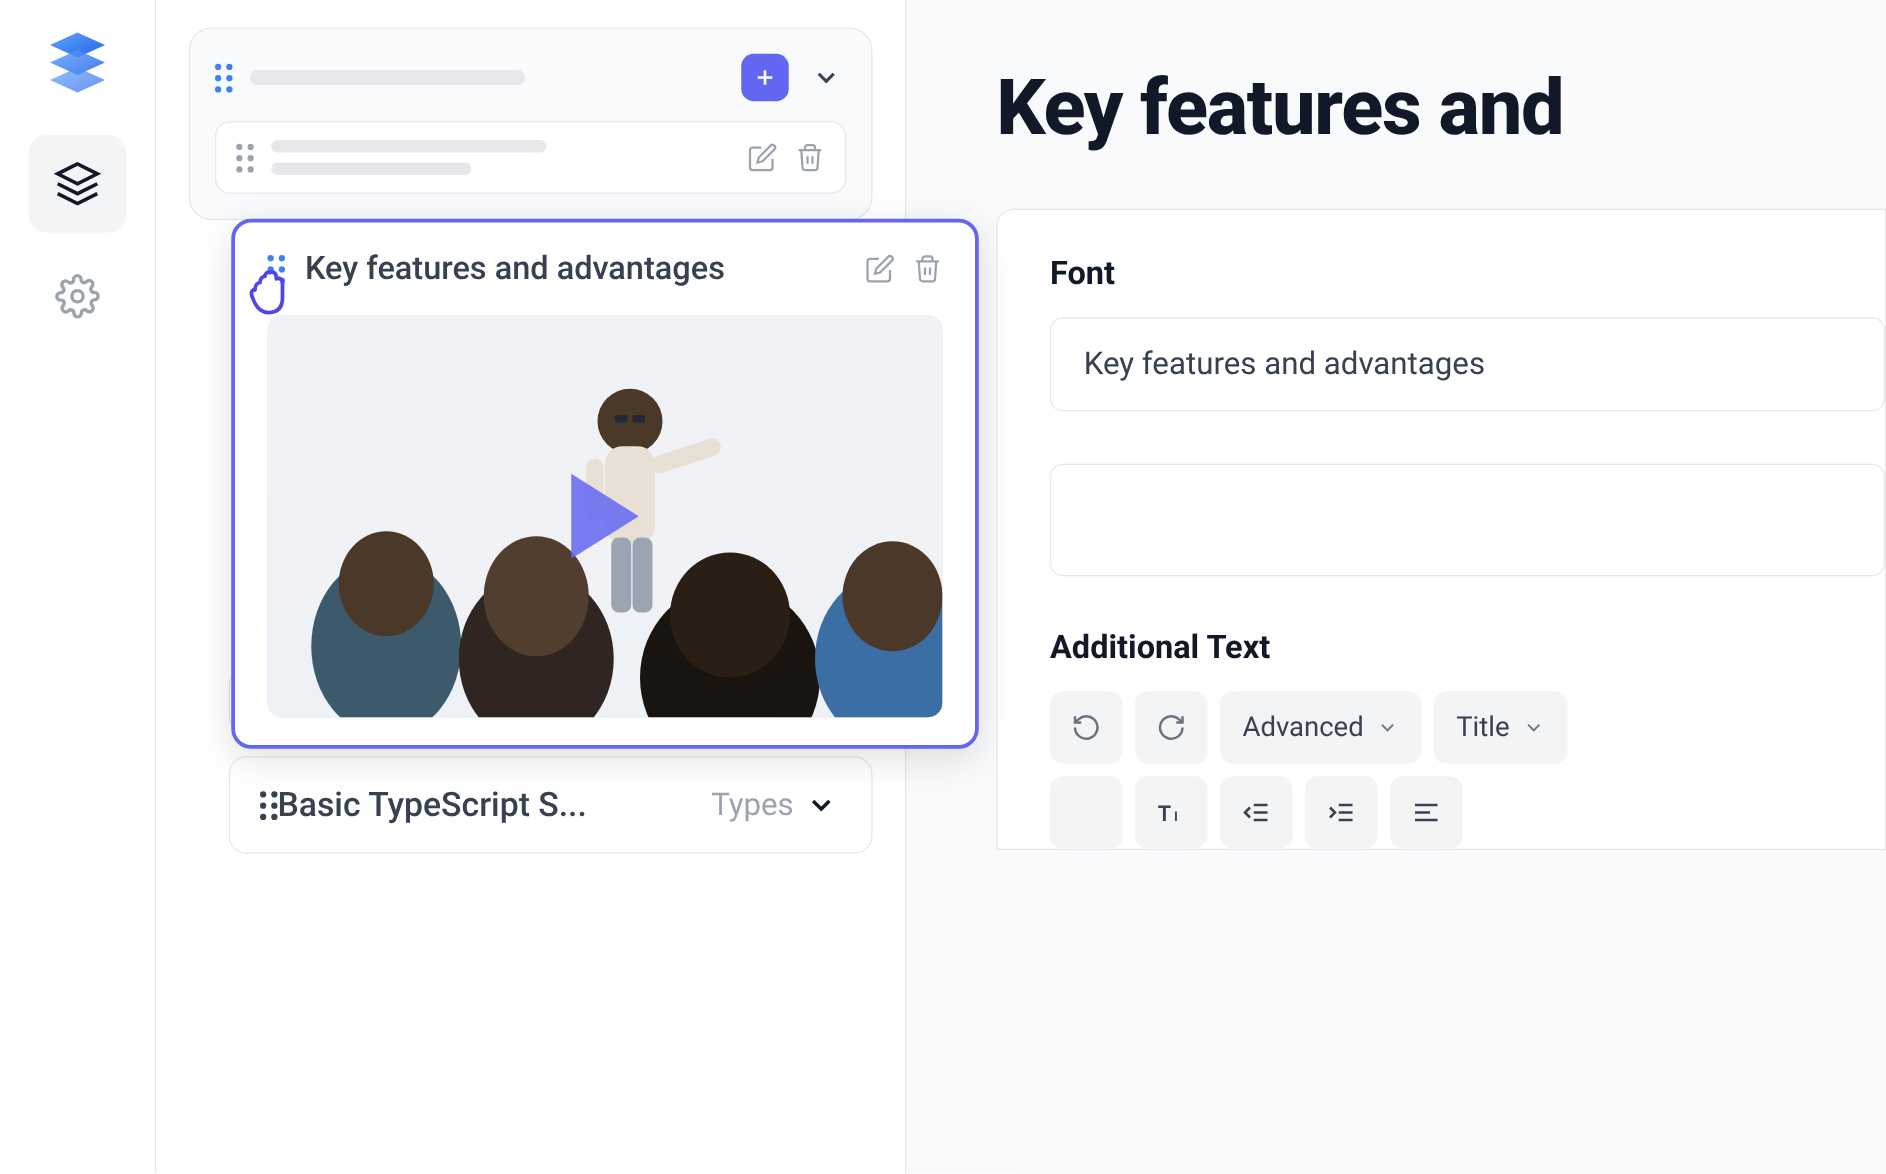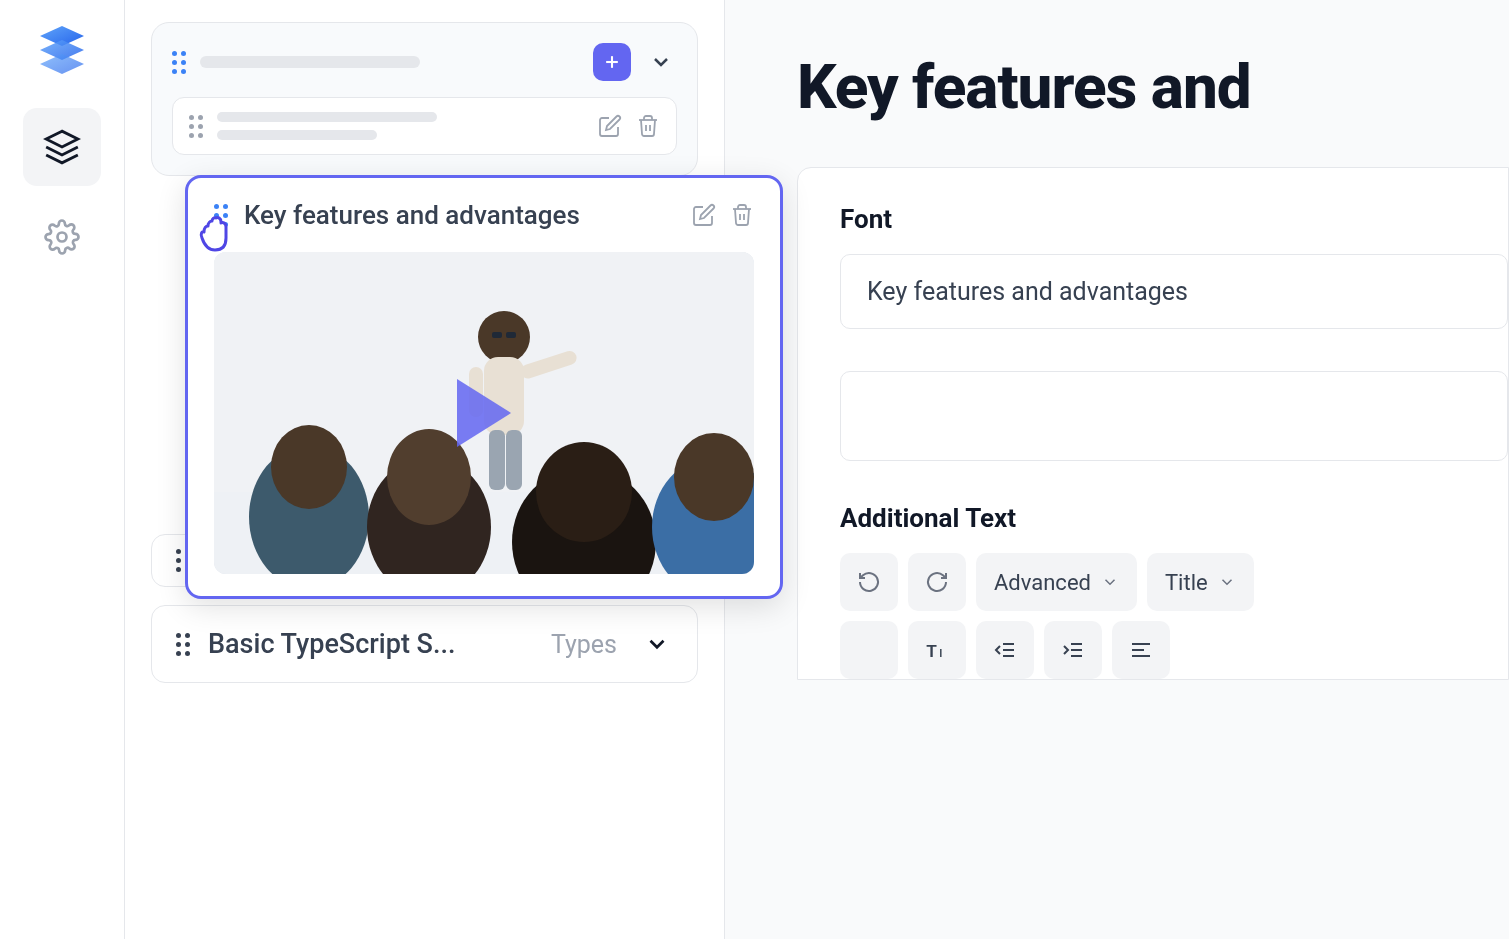--- a/index.html
+++ b/index.html
@@ -232,22 +232,22 @@
       cursor: pointer;
     }
     
     .section-row {
       background: #fff;
       border: 1px solid #e5e7eb;
       border-radius: 14px;
       padding: 22px 24px;
       display: flex;
       align-items: center;
-      gap: 18px;
       margin-bottom: 18px;
+      margin-left: 32px;
     }
     .section-title {
       font-size: 27px;
       font-weight: 500;
       color: #374151;
       flex: 1;
       white-space: nowrap;
       overflow: hidden;
       text-overflow: ellipsis;
     }

